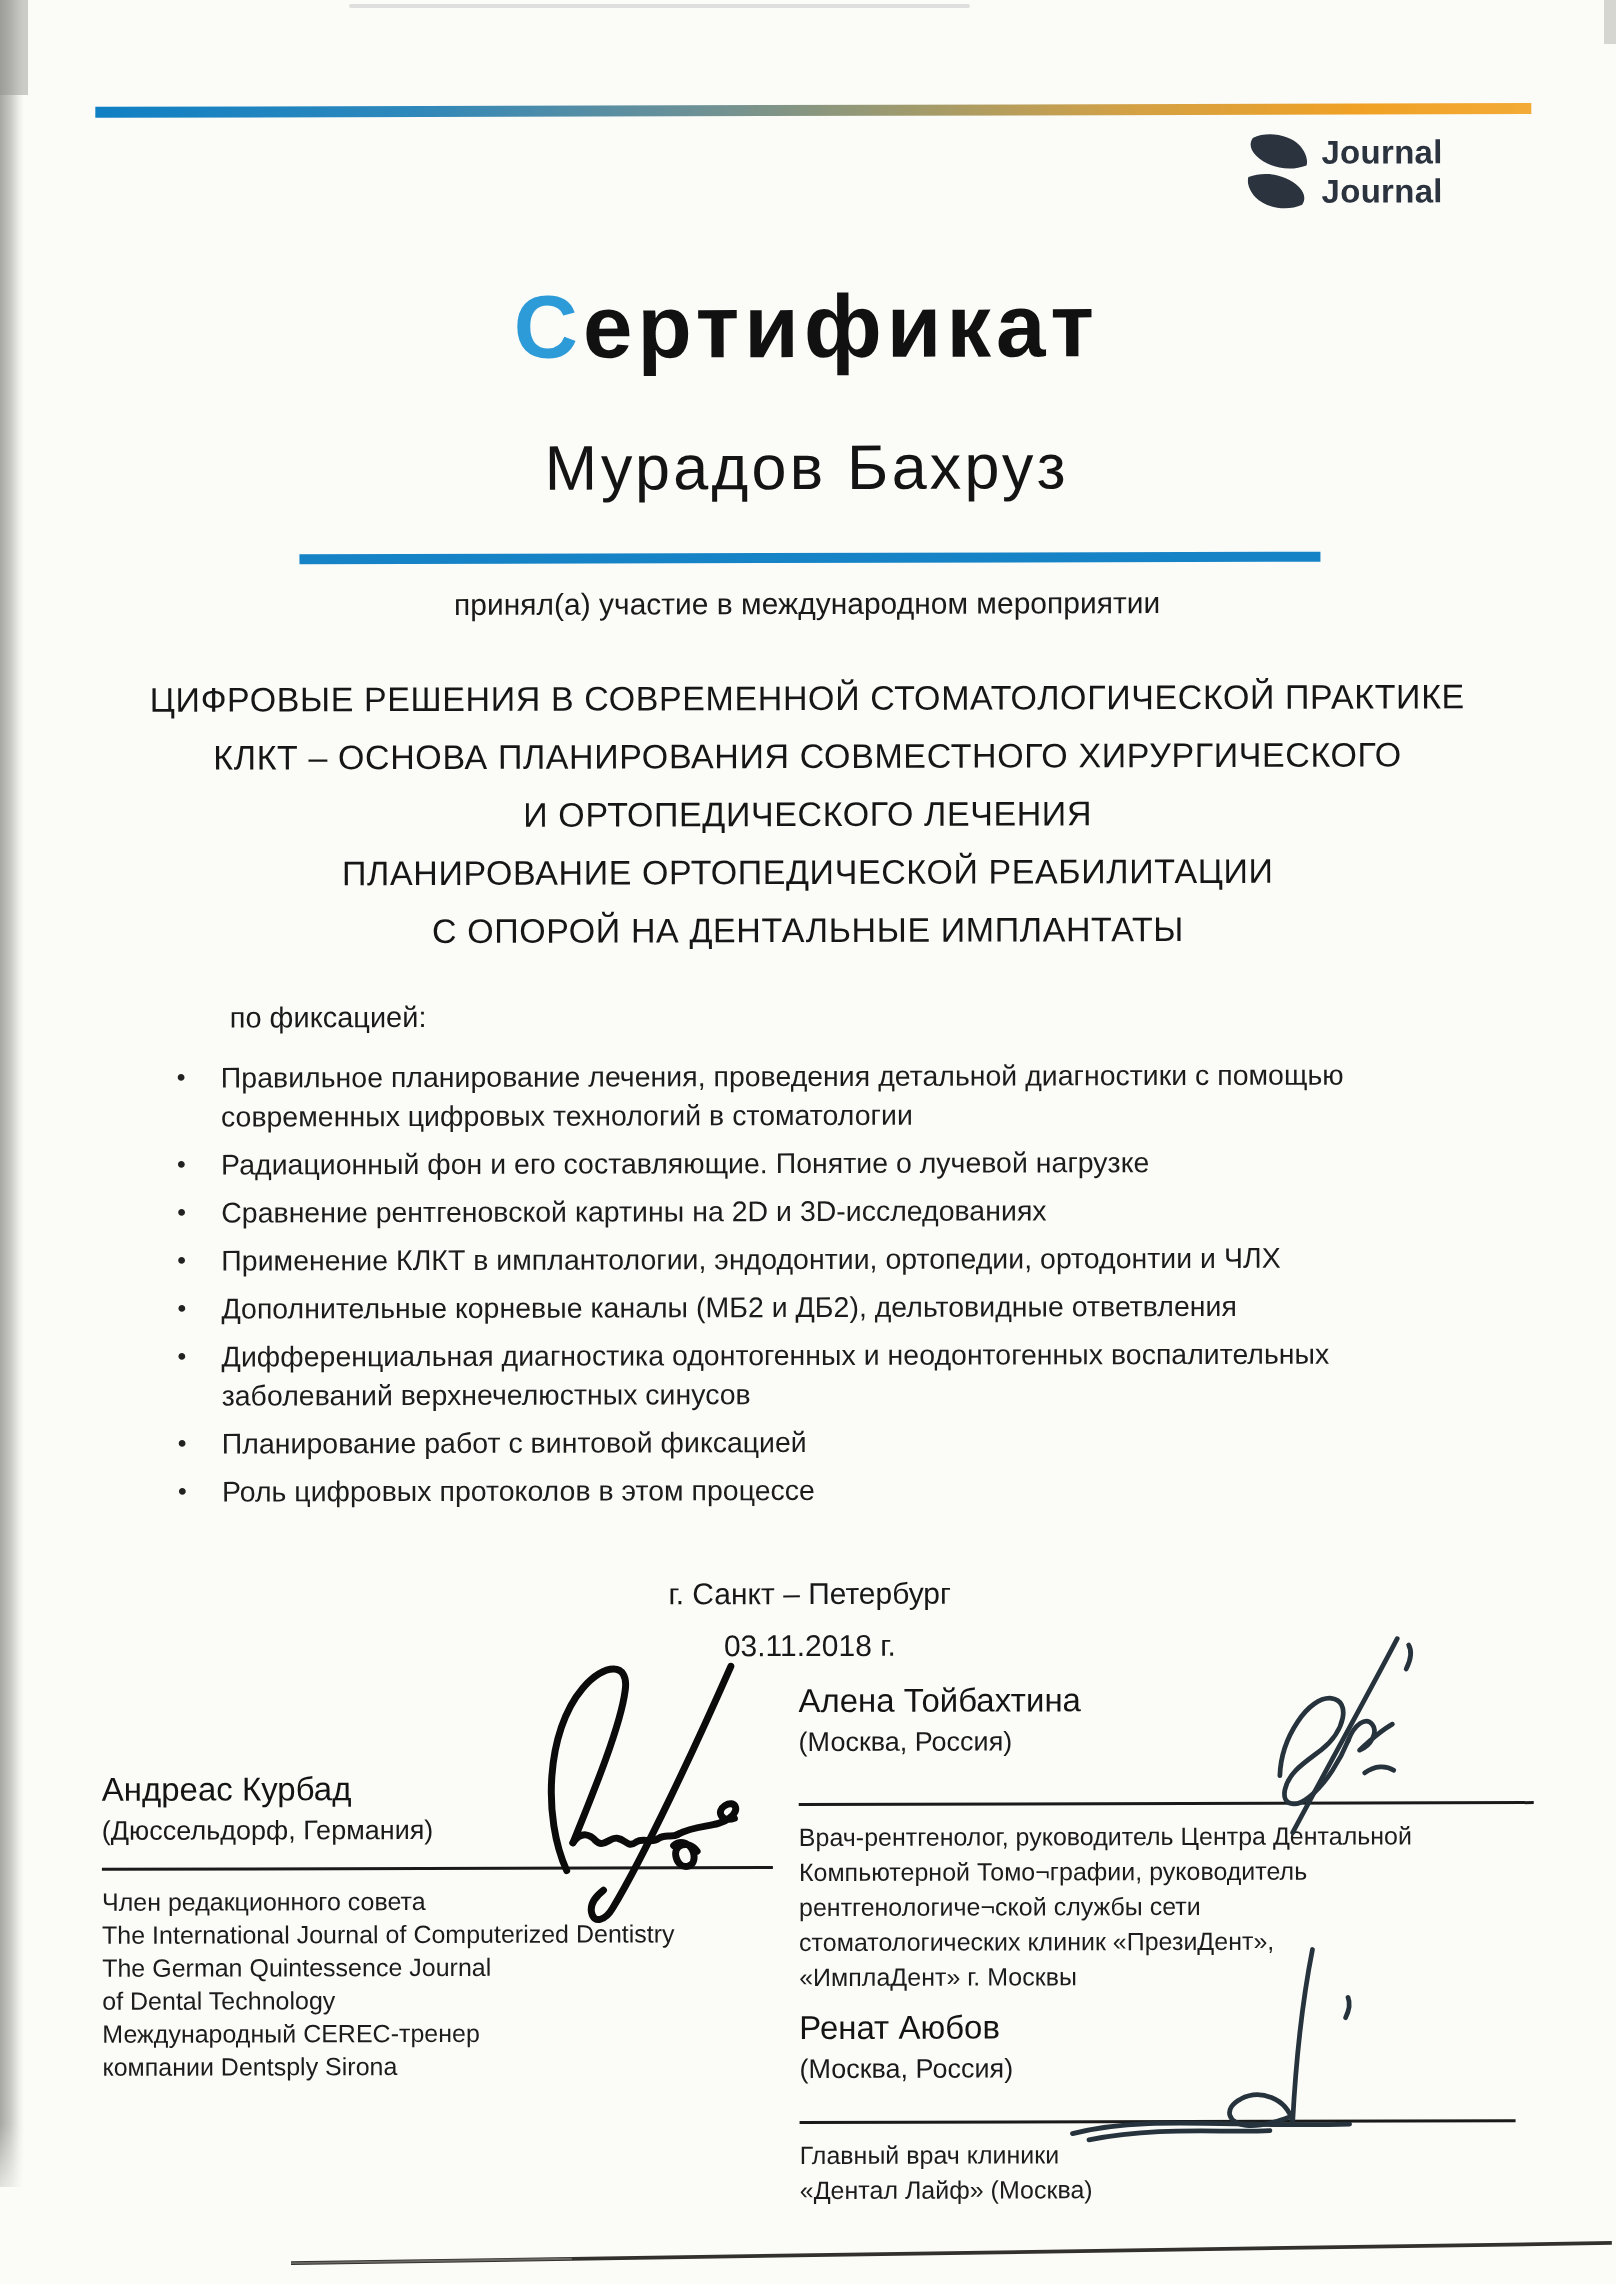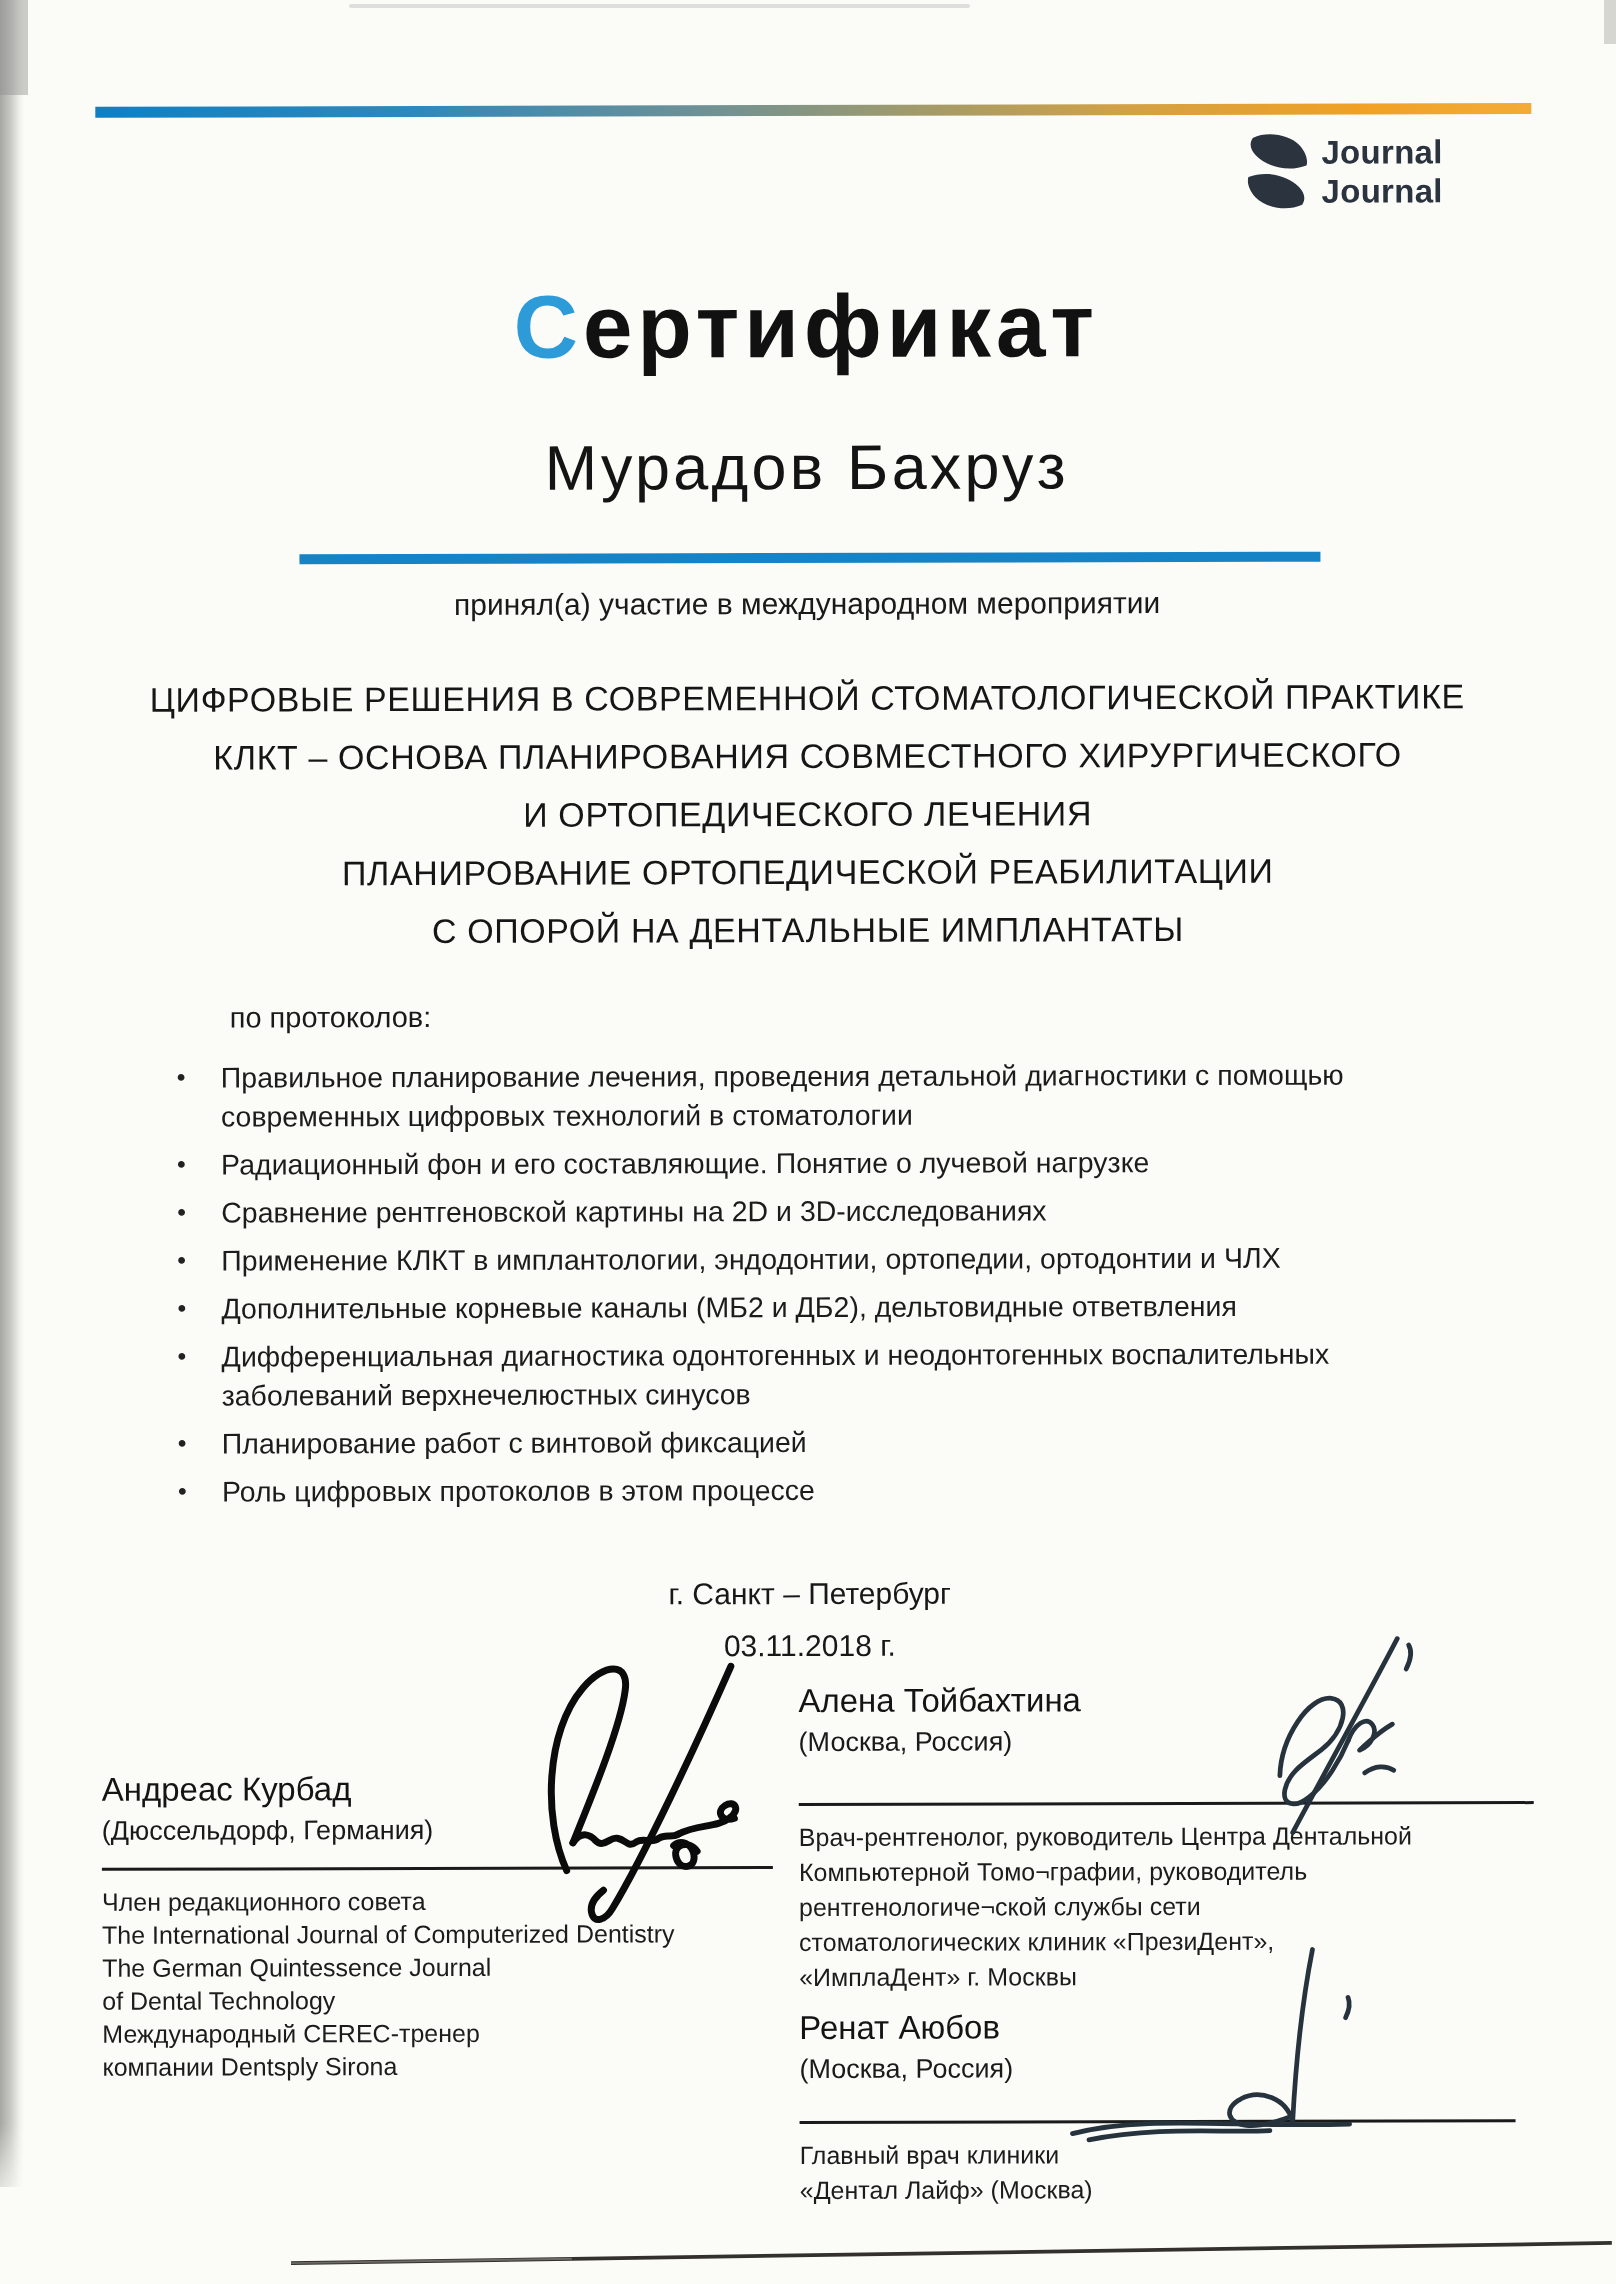--- a/index.html
+++ b/index.html
@@ -103,21 +103,21 @@
     <div class="subtitle">принял(а) участие в международном мероприятии</div>
 
     <div class="event">
       <div>ЦИФРОВЫЕ РЕШЕНИЯ В СОВРЕМЕННОЙ СТОМАТОЛОГИЧЕСКОЙ ПРАКТИКЕ</div>
       <div>КЛКТ – ОСНОВА ПЛАНИРОВАНИЯ СОВМЕСТНОГО ХИРУРГИЧЕСКОГО</div>
       <div>И ОРТОПЕДИЧЕСКОГО ЛЕЧЕНИЯ</div>
       <div>ПЛАНИРОВАНИЕ ОРТОПЕДИЧЕСКОЙ РЕАБИЛИТАЦИИ</div>
       <div>С ОПОРОЙ НА ДЕНТАЛЬНЫЕ ИМПЛАНТАТЫ</div>
     </div>
 
-    <div class="program-label">по протоколов:</div>
+    <div class="program-label">по фиксацией:</div>
     <ul class="program">
       <li><span class="dot">•</span><span>Правильное планирование лечения, проведения детальной диагностики с помощью современных цифровых технологий в стоматологии</span></li>
       <li><span class="dot">•</span><span>Радиационный фон и его составляющие. Понятие о лучевой нагрузке</span></li>
       <li><span class="dot">•</span><span>Сравнение рентгеновской картины на 2D и 3D-исследованиях</span></li>
       <li><span class="dot">•</span><span>Применение КЛКТ в имплантологии, эндодонтии, ортопедии, ортодонтии и ЧЛХ</span></li>
       <li><span class="dot">•</span><span>Дополнительные корневые каналы (МБ2 и ДБ2), дельтовидные ответвления</span></li>
       <li><span class="dot">•</span><span>Дифференциальная диагностика одонтогенных и неодонтогенных воспалительных заболеваний верхнечелюстных синусов</span></li>
       <li><span class="dot">•</span><span>Планирование работ с винтовой фиксацией</span></li>
       <li><span class="dot">•</span><span>Роль цифровых протоколов в этом процессе</span></li>
     </ul>

